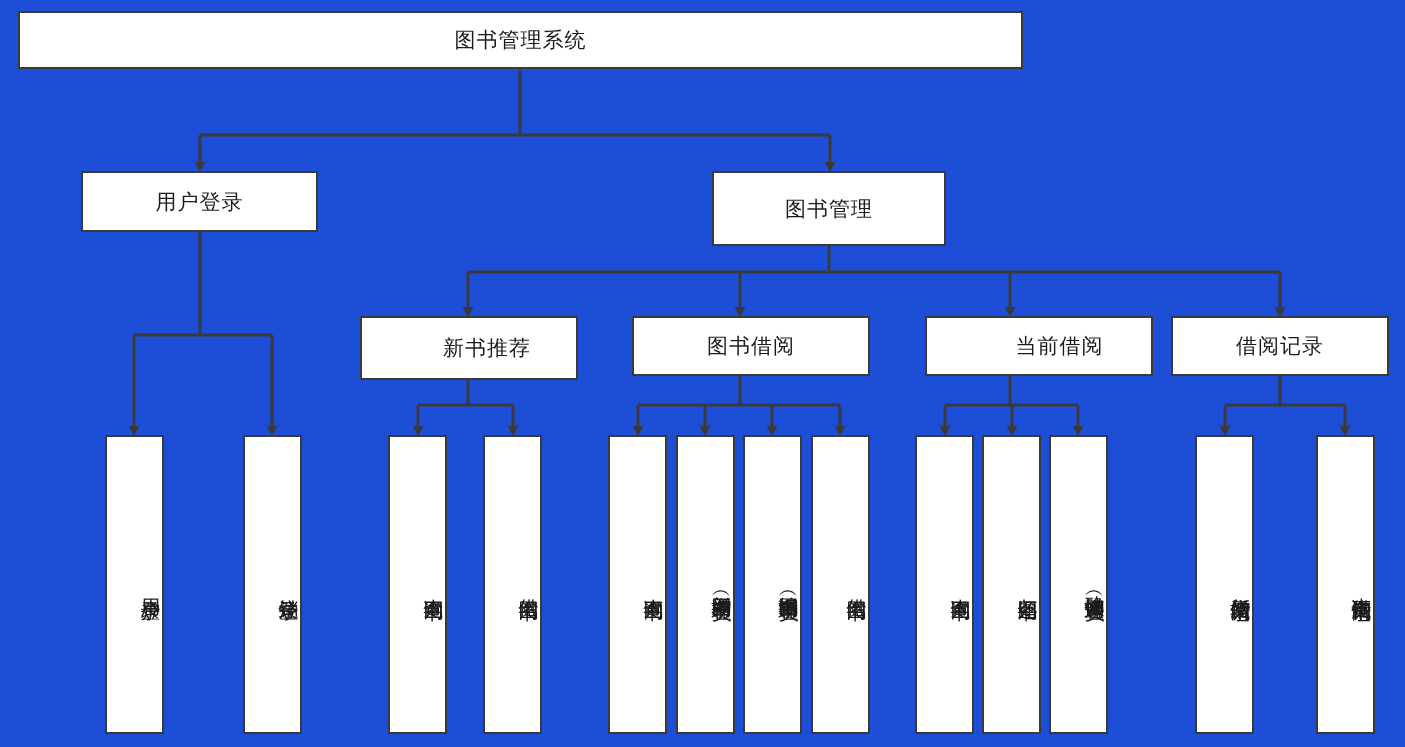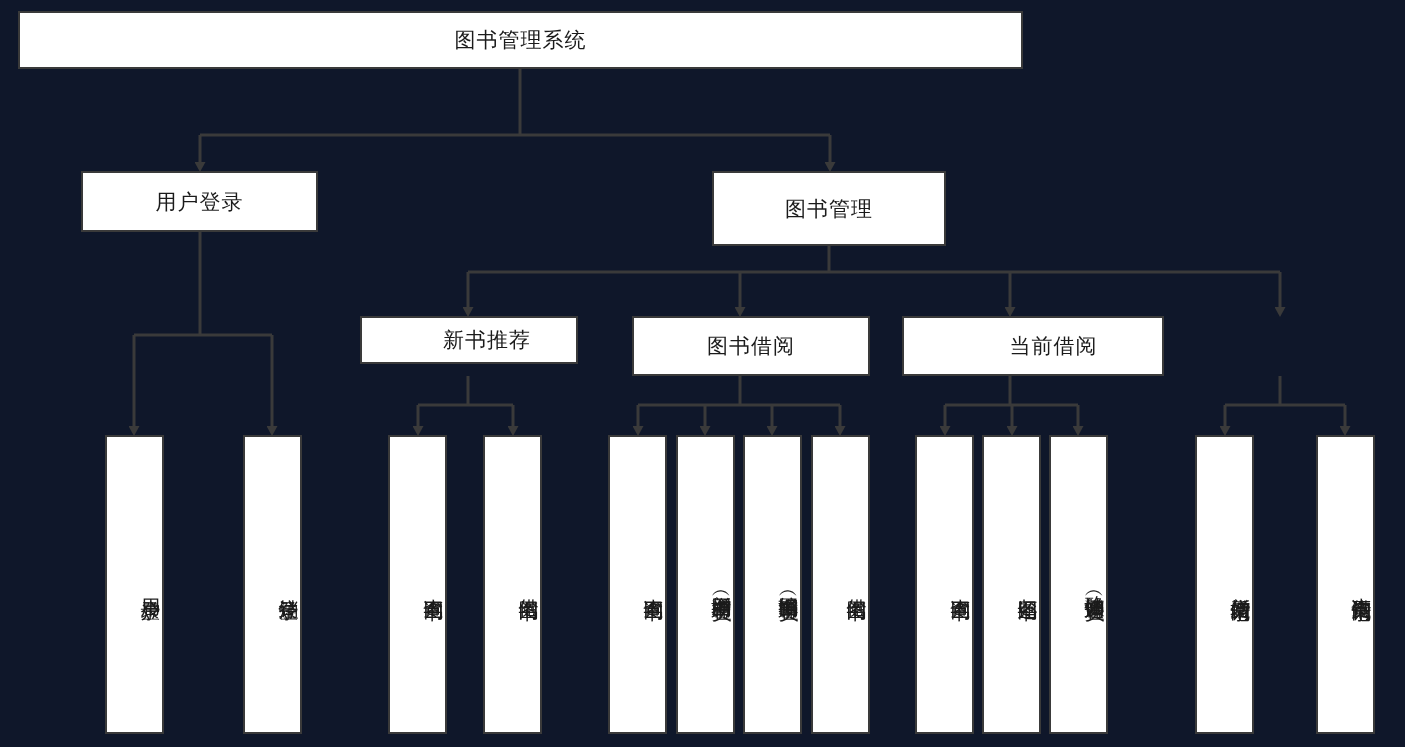--- a/index.html
+++ b/index.html
@@ -7,21 +7,21 @@
     padding: 0;
     background: #ffffff;
   }
   body {
     font-family: "Liberation Sans", "DejaVu Sans", sans-serif;
   }
   #canvas {
     position: relative;
     width: 1405px;
     height: 747px;
-    background: #0f172a;
+    background: #1d4ed8;
     overflow: hidden;
   }
   svg#wires {
     position: absolute;
     left: 0;
     top: 0;
     width: 1405px;
     height: 747px;
     pointer-events: none;
   }
@@ -123,26 +123,27 @@
       <path d="M1345,405 L1345,427" marker-end="url(#arrow)"></path>
     </g>
   </svg>
 
   <div class="node horiz" id="root-node" style="left:18px; top:11px; width:1005px; height:58px;">图书管理系统</div>
 
   <div class="node horiz" style="left:81px; top:171px; width:237px; height:61px;">用户登录</div>
 
   <div class="node horiz" style="left:712px; top:171px; width:234px; height:75px;">图书管理</div>
 
-  <div class="node horiz" style="left:360px; top:316px; width:218px; height:48px;padding-left:36px;">新书推荐</div>
+  <div class="node horiz" style="left:360px; top:316px; width:218px; height:64px;padding-left:36px;">新书推荐</div>
 
   <div class="node horiz" style="left:632px; top:316px; width:238px; height:60px;">图书借阅</div>
 
-  <div class="node horiz" style="left:902px; top:316px; width:262px; height:60px;padding-left:41px;">当前借阅</div>
+  <div class="node horiz" style="left:925px; top:316px; width:228px; height:60px;padding-left:41px;">当前借阅</div>
 
+  <div class="node horiz" style="left:1171px; top:316px; width:218px; height:60px;">借阅记录</div>
 
   <div class="node vert" style="left:105px; top:435px; width:59px; height:299px;">
     <span class="vtext">用户登录</span>
   </div>
   <div class="node vert" style="left:243px; top:435px; width:59px; height:299px;">
     <span class="vtext">注销登录</span>
   </div>
 
   <div class="node vert" style="left:388px; top:435px; width:59px; height:299px;">
     <span class="vtext">查询图书</span>

